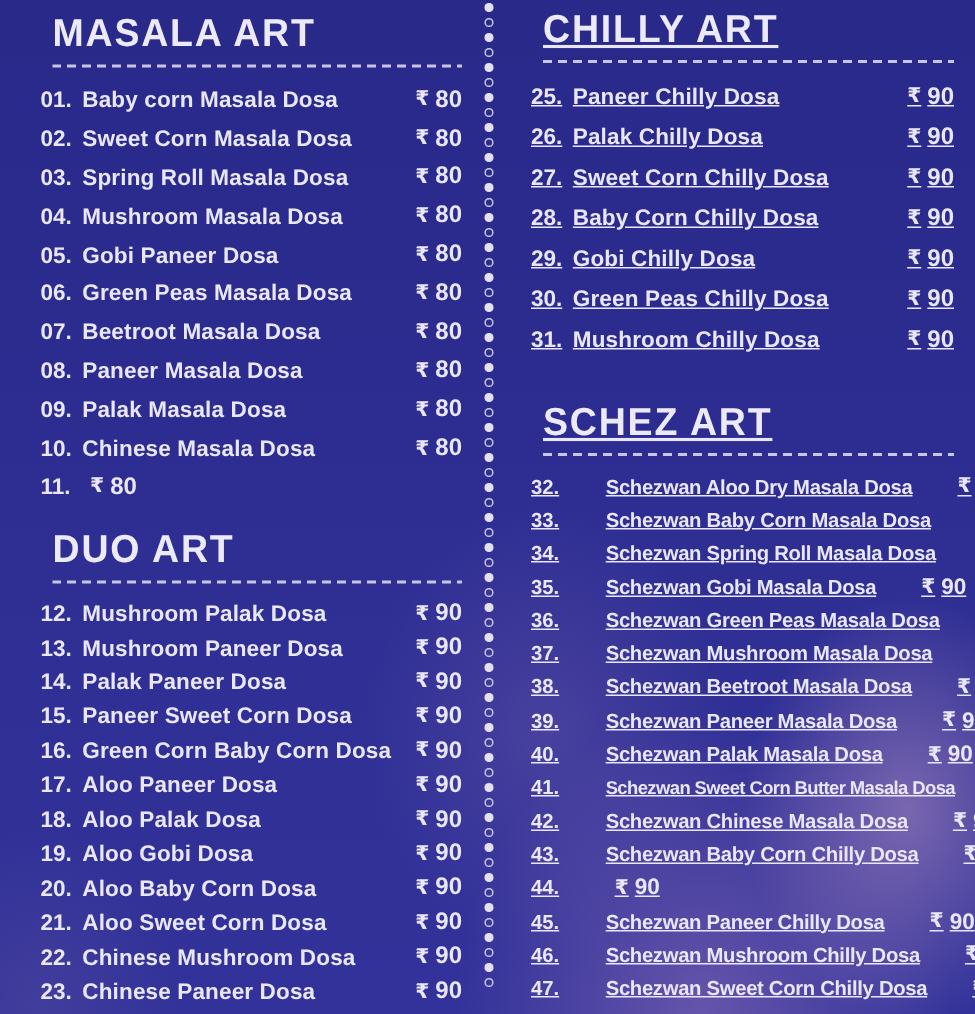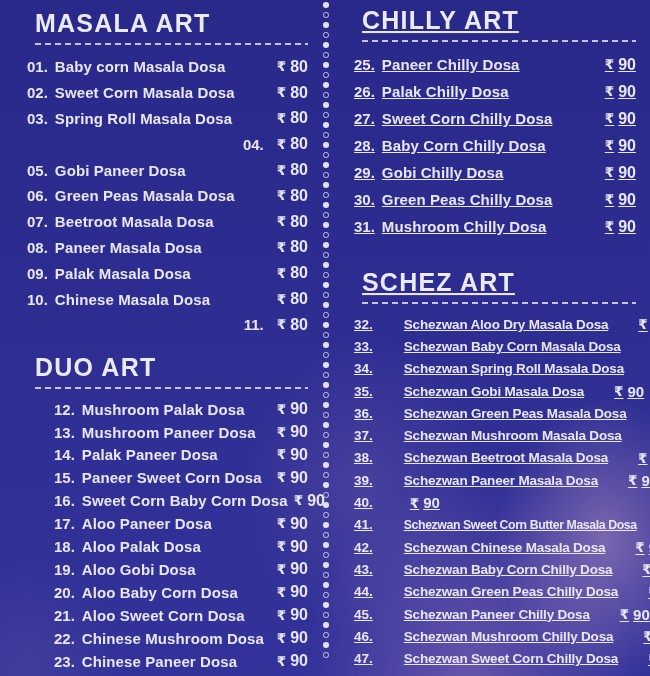--- a/index.html
+++ b/index.html
@@ -43,22 +43,22 @@
     background:repeating-linear-gradient(90deg,#d6d3ec 0 6px, transparent 6px 10px);
     opacity:.92;
   }
   .items { list-style:none; margin:0; padding:0; }
   .row { display:flex; align-items:center; font-weight:bold; }
   .num  { margin-right:7px; white-space:nowrap; }
   .name { flex:1; white-space:nowrap; letter-spacing:0.1px; }
   .price { white-space:nowrap; font-size:16px; margin-left:6px; }
   .rupee { font-size:13.5px; margin-right:4px; position:relative; top:-0.5px; }
 
-  .s-masala .row { height:25.8px; font-size:15px;justify-content:flex-end; }
-  .s-duo    .row { height:22.9px; font-size:15px;margin-left:27px; }
+  .s-masala .row { height:25.8px; font-size:15px; }
+  .s-duo    .row { height:22.9px; font-size:15px; }
   .s-chilly .row { height:27px;   font-size:15px; }
   .s-schez  .row { height:22.3px; font-size:13.5px;gap:24px; }
   .s-schez  .name { letter-spacing:-0.2px;text-align:right; }
   .s-schez  .price { font-size:15px; }
   .name.long { font-size:12.3px; letter-spacing:-0.4px; }
 
   .sec-duo   { margin-top:14px; }
   .sec-schez { margin-top:27px; }
 </style>
 </head>
@@ -81,20 +81,21 @@
             <span class="name">Sweet Corn Masala Dosa</span>
             <span class="price"><span class="rupee">₹</span><span>80</span></span>
           </li>
           <li class="row">
             <span class="num">03.</span>
             <span class="name">Spring Roll Masala Dosa</span>
             <span class="price"><span class="rupee">₹</span><span>80</span></span>
           </li>
           <li class="row">
             <span class="num">04.</span>
+            <span class="name">Mushroom Masala Dosa</span>
             <span class="price"><span class="rupee">₹</span><span>80</span></span>
           </li>
           <li class="row">
             <span class="num">05.</span>
             <span class="name">Gobi Paneer Dosa</span>
             <span class="price"><span class="rupee">₹</span><span>80</span></span>
           </li>
           <li class="row">
             <span class="num">06.</span>
             <span class="name">Green Peas Masala Dosa</span>
@@ -145,21 +146,21 @@
             <span class="name">Palak Paneer Dosa</span>
             <span class="price"><span class="rupee">₹</span><span>90</span></span>
           </li>
           <li class="row">
             <span class="num">15.</span>
             <span class="name">Paneer Sweet Corn Dosa</span>
             <span class="price"><span class="rupee">₹</span><span>90</span></span>
           </li>
           <li class="row">
             <span class="num">16.</span>
-            <span class="name">Sweet Corn Baby Corn Dosa</span>
+            <span class="name">Green Corn Baby Corn Dosa</span>
             <span class="price"><span class="rupee">₹</span><span>90</span></span>
           </li>
           <li class="row">
             <span class="num">17.</span>
             <span class="name">Aloo Paneer Dosa</span>
             <span class="price"><span class="rupee">₹</span><span>90</span></span>
           </li>
           <li class="row">
             <span class="num">18.</span>
             <span class="name">Aloo Palak Dosa</span>
@@ -349,40 +350,40 @@
             <span class="name">Schezwan Beetroot Masala Dosa</span>
             <span class="price"><span class="rupee">₹</span><span>90</span></span>
           </li>
           <li class="row">
             <span class="num">39.</span>
             <span class="name">Schezwan Paneer Masala Dosa</span>
             <span class="price"><span class="rupee">₹</span><span>90</span></span>
           </li>
           <li class="row">
             <span class="num">40.</span>
+            <span class="name">Schezwan Palak Masala Dosa</span>
             <span class="price"><span class="rupee">₹</span><span>90</span></span>
           </li>
           <li class="row">
             <span class="num">41.</span>
             <span class="name long">Schezwan Sweet Corn Butter Masala Dosa</span>
             <span class="price"><span class="rupee">₹</span><span>90</span></span>
           </li>
           <li class="row">
             <span class="num">42.</span>
             <span class="name">Schezwan Chinese Masala Dosa</span>
             <span class="price"><span class="rupee">₹</span><span>90</span></span>
           </li>
           <li class="row">
             <span class="num">43.</span>
             <span class="name">Schezwan Baby Corn Chilly Dosa</span>
             <span class="price"><span class="rupee">₹</span><span>90</span></span>
           </li>
           <li class="row">
             <span class="num">44.</span>
-            <span class="name">Schezwan Green Peas Chilly Dosa</span>
             <span class="price"><span class="rupee">₹</span><span>90</span></span>
           </li>
           <li class="row">
             <span class="num">45.</span>
             <span class="name">Schezwan Paneer Chilly Dosa</span>
             <span class="price"><span class="rupee">₹</span><span>90</span></span>
           </li>
           <li class="row">
             <span class="num">46.</span>
             <span class="name">Schezwan Mushroom Chilly Dosa</span>

